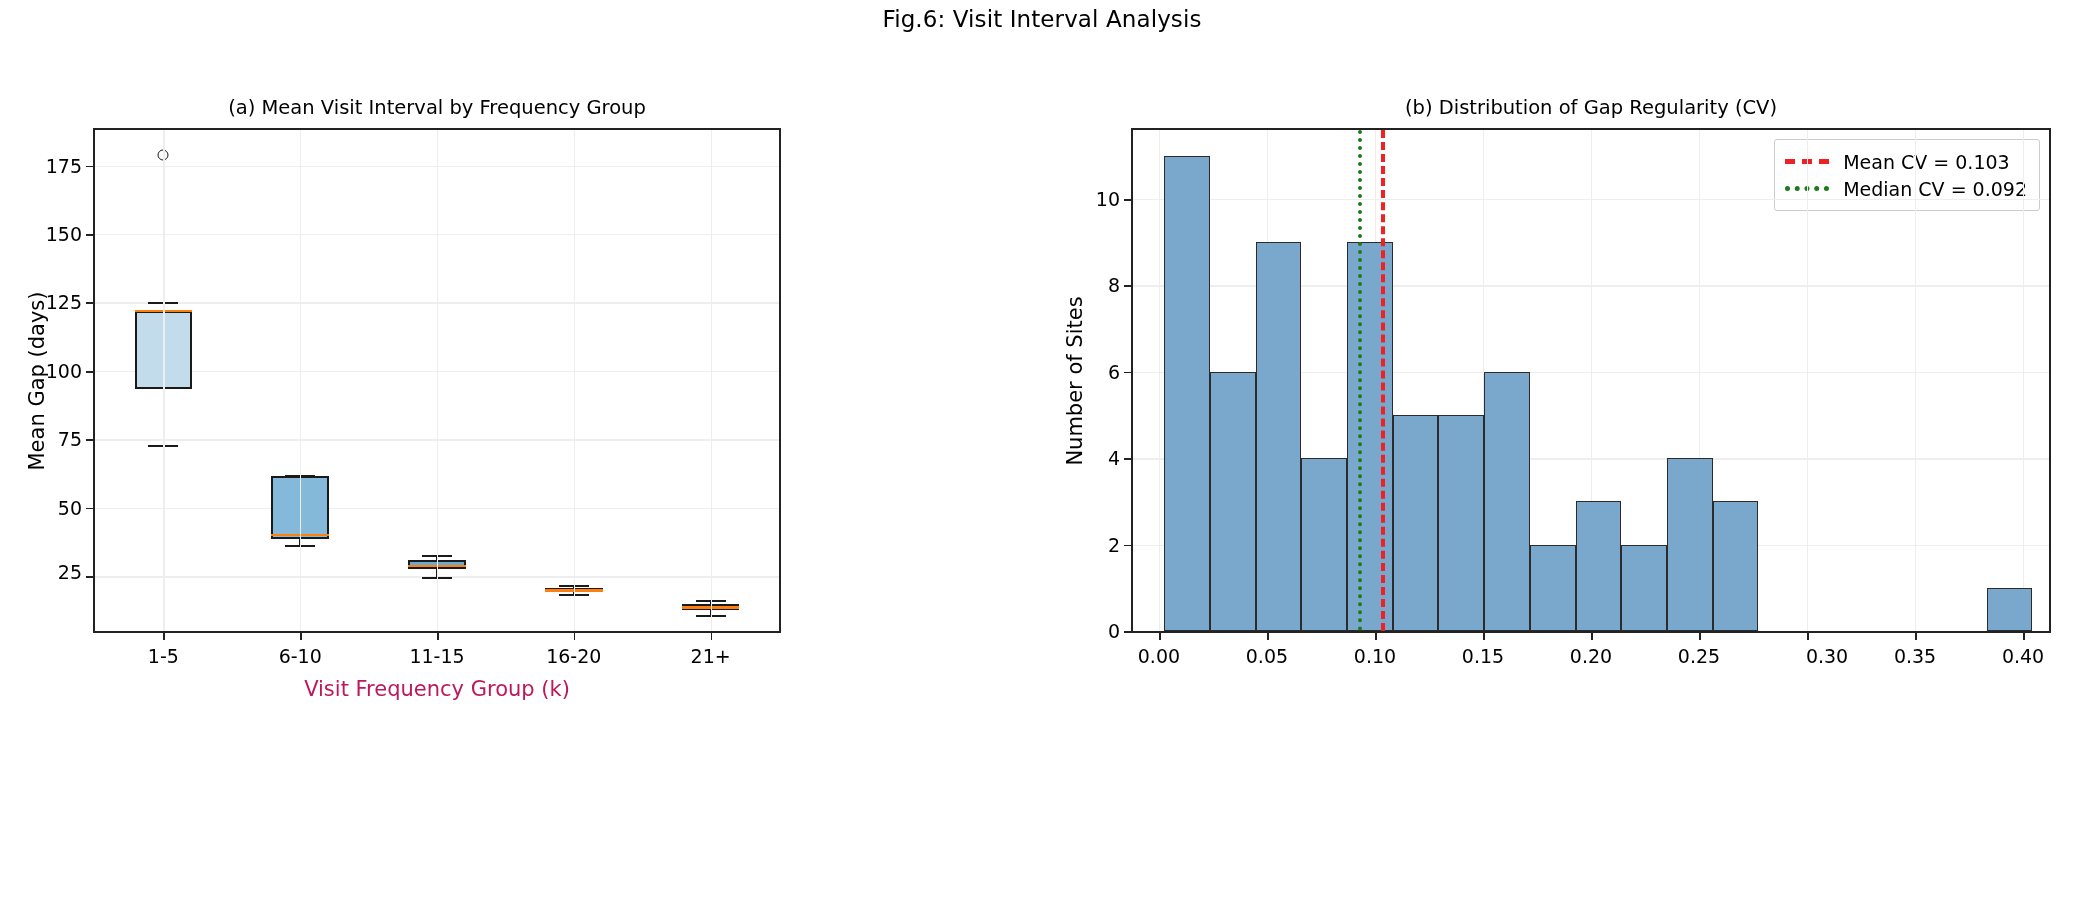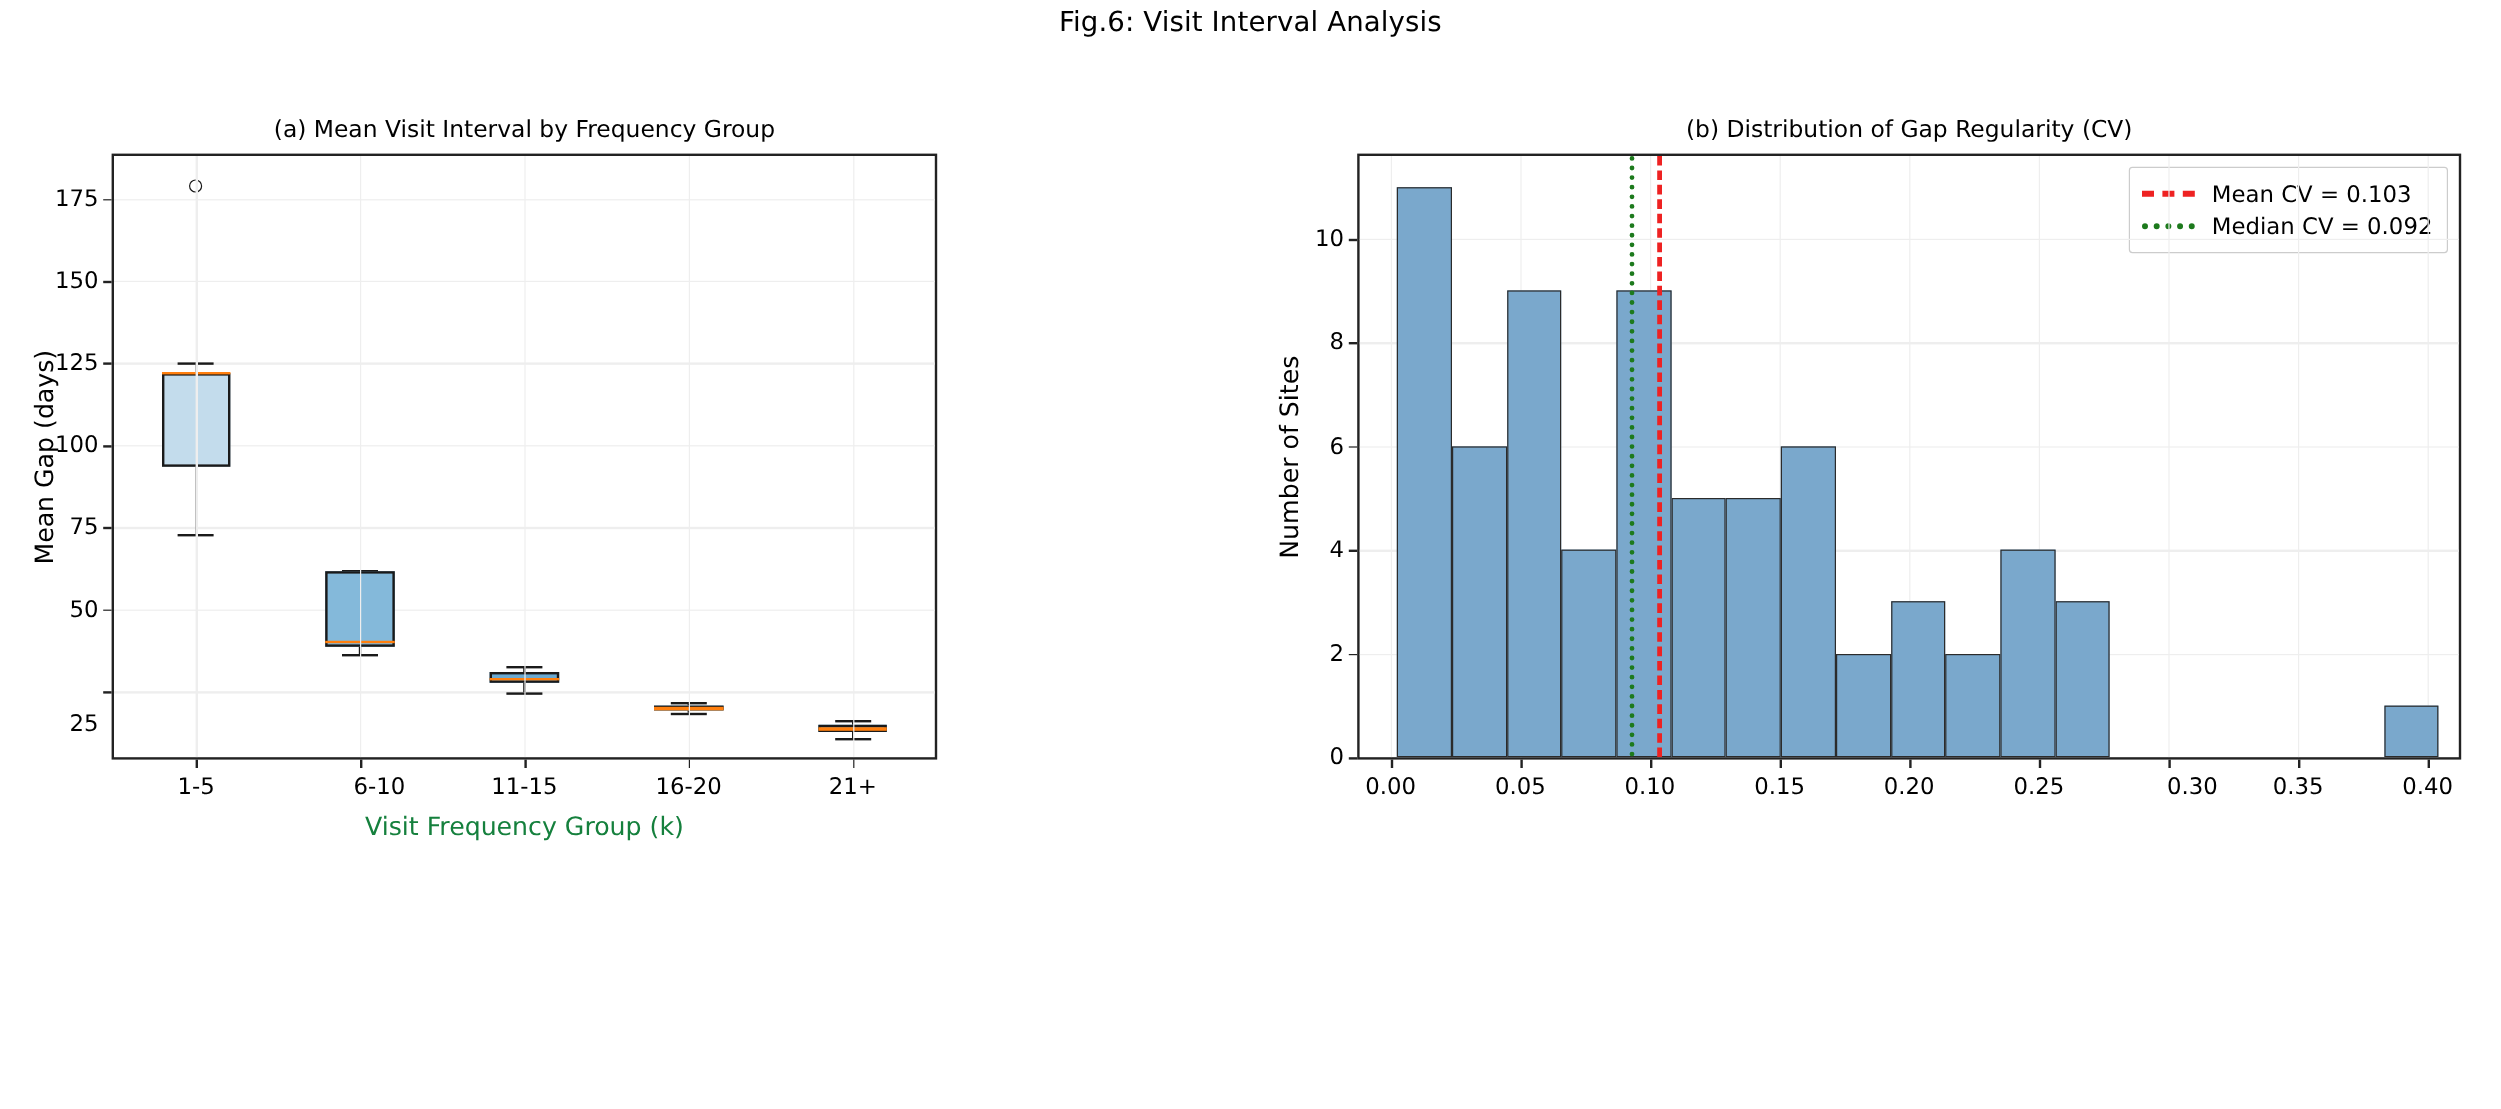--- a/index.html
+++ b/index.html
@@ -80,21 +80,21 @@
     color: #000000;
     white-space: nowrap;
   }
   .axis-label-x {
     position: absolute;
     left: 0; width: 100%;
     top: 100%;
     margin-top: 44px;
     text-align: center;
     font-size: 21px;
-    color: #15803d;
+    color: #be185d;
   }
   .axis-label-y {
     position: absolute;
     top: 50%; left: 0;
     transform-origin: 0 0;
     transform: rotate(-90deg) translate(-50%, 0);
     margin-left: -68px;
     font-size: 21px;
     color: #000000;
     white-space: nowrap;
@@ -236,37 +236,37 @@
           <div class="bp-whisker-line" style="left: 614.7px; top: 479.92px; height: 4.6541px;"></div>
           <div class="bp-whisker-line" style="left: 614.7px; top: 469.79px; height: 4.6541px;"></div>
           <div class="bp-cap" style="left: 600.661px; top: 484.574px; width: 29.8771px;"></div>
           <div class="bp-cap" style="left: 600.661px; top: 469.79px; width: 29.8771px;"></div>
           <div class="bp-box" style="left: 586.872px; width: 57.456px; top: 474.444px; height: 5.47541px; background: rgb(53, 133, 187);"></div>
           <div class="bp-median" style="left: 586.872px; width: 57.456px; top: 476.456px; background: rgb(255, 127, 14);"></div>
         </div>
         <div class="gridline-v" style="left: 615.6px;"></div>
       </div>
   <div class="ytick" style="top: 448.246px;"></div>
-      <div class="ytick-label" style="top: 475px;">25</div>
+      <div class="ytick-label" style="top: 444px;">25</div>
       <div class="ytick" style="top: 379.803px;"></div>
       <div class="ytick-label" style="top: 379.803px;">50</div>
       <div class="ytick" style="top: 311.361px;"></div>
       <div class="ytick-label" style="top: 311.361px;">75</div>
       <div class="ytick" style="top: 242.918px;"></div>
       <div class="ytick-label" style="top: 242.918px;">100</div>
       <div class="ytick" style="top: 174.475px;"></div>
       <div class="ytick-label" style="top: 174.475px;">125</div>
       <div class="ytick" style="top: 106.033px;"></div>
       <div class="ytick-label" style="top: 106.033px;">150</div>
       <div class="ytick" style="top: 37.5902px;"></div>
       <div class="ytick-label" style="top: 37.5902px;">175</div>
       <div class="xtick" style="left: 70.4px;"></div>
       <div class="xtick-label" style="left: 70.4px;">1-5</div>
       <div class="xtick" style="left: 207.2px;"></div>
-      <div class="xtick-label" style="left: 207.2px; margin-left: 16px;">6-10</div>
+      <div class="xtick-label" style="left: 207.2px;">6-10</div>
       <div class="xtick" style="left: 344px;"></div>
       <div class="xtick-label" style="left: 344px;">11-15</div>
       <div class="xtick" style="left: 480.8px;"></div>
       <div class="xtick-label" style="left: 480.8px; margin-top: 12px;">16-20</div>
       <div class="xtick" style="left: 617.6px;"></div>
       <div class="xtick-label" style="left: 617.6px;">21+</div>
     </div>
 
   <div class="panel" id="panel-b" style="left:1131px; top:128px; width:920px; height:505px;">
     <div class="panel-title">(b) Distribution of Gap Regularity (CV)</div>

